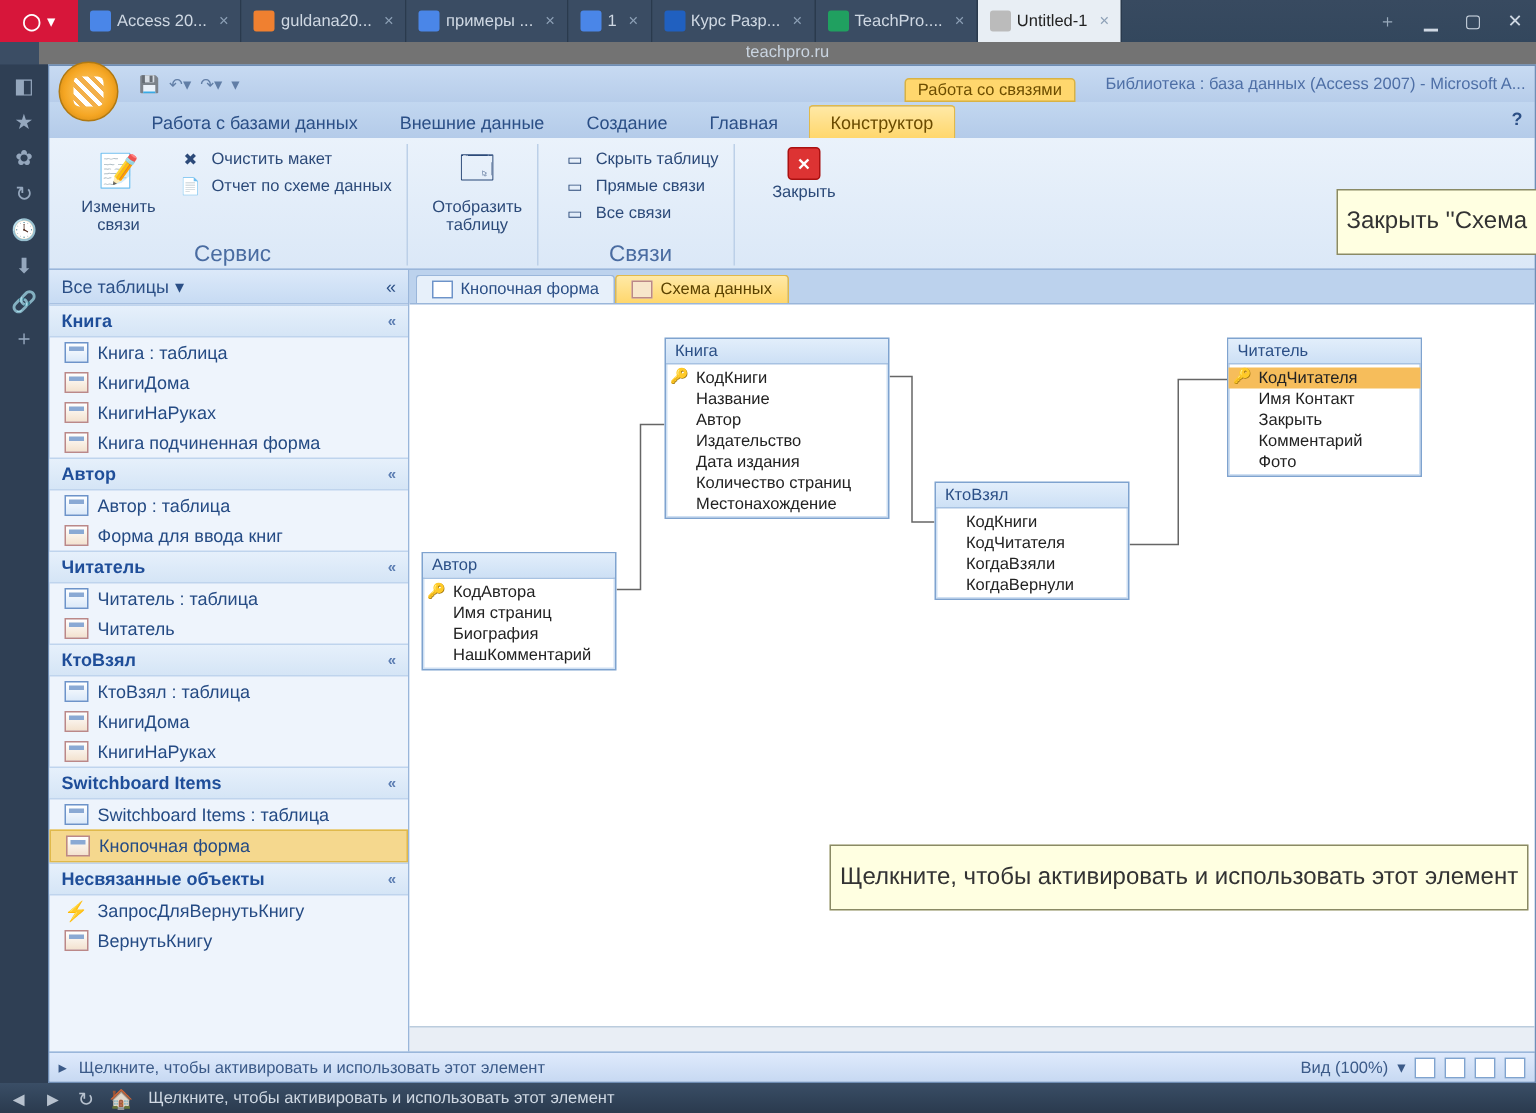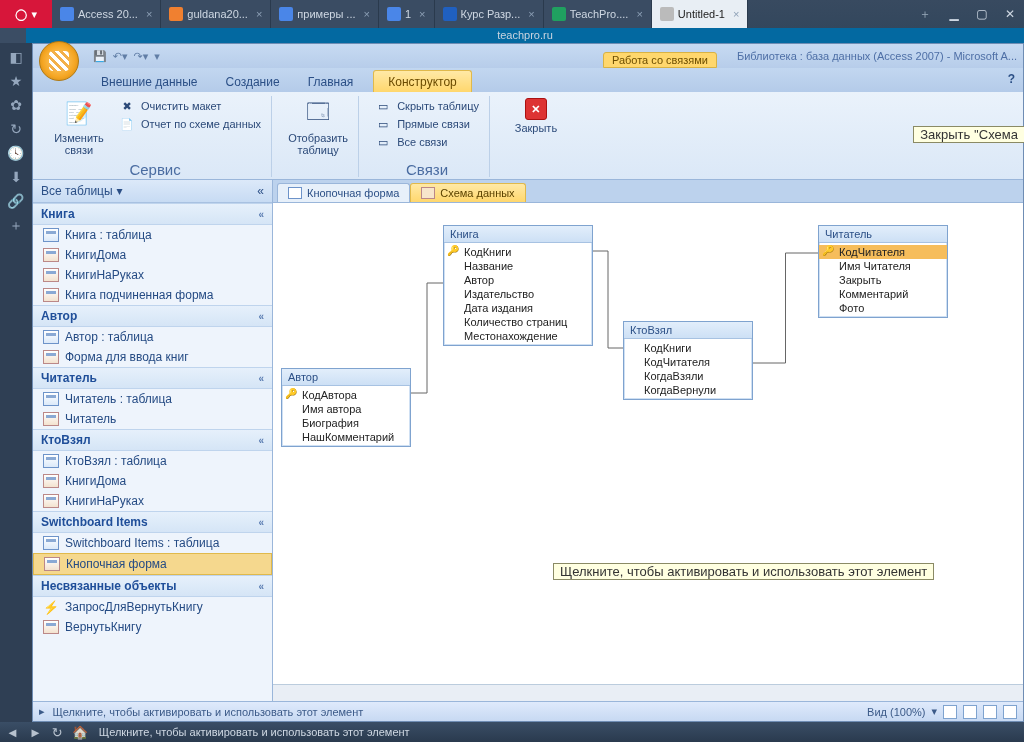--- a/index.html
+++ b/index.html
@@ -11,21 +11,21 @@
   .opera-btn::before{content:"◯";font-weight:bold;}
   .tabs { display:flex; flex:1;text-align:center; }
   .tab { display:flex; align-items:center; gap:4px; padding:0 8px; border-right:1px solid #2a3a4d; background:#3a4c63; color:#cfd8e3; max-width:120px; font-size:11px; overflow:hidden; white-space:nowrap; }
   .tab.active{ background:#e8eef4; color:#222; }
   .tab-close{ color:#8da0b6; margin-left:4px; }
   .tab-add { width:30px; display:flex; align-items:center; justify-content:center; color:#9ab; }
   .win-controls{ display:flex; }
   .win-btn{ width:28px; display:flex; align-items:center; justify-content:center; color:#cfd8e3; }
   .fav16{ width:14px; height:14px; display:inline-block; border-radius:2px; }
 
-  .url-strip{ height:15px; background:#0369a1; color:#c9d4e0; text-align:center; font-size:11px; line-height:15px;margin-left:26px; }
+  .url-strip{ height:15px; background:#737373; color:#c9d4e0; text-align:center; font-size:11px; line-height:15px;margin-left:26px; }
 
   .left-rail{ position:absolute; top:43px; left:0; width:32px; bottom:20px; background:#2f3f54; display:flex; flex-direction:column; align-items:center; padding-top:6px; gap:8px; color:#95a7bd; }
   .left-rail span{ font-size:14px; }
 
   
   .app-window{ position:absolute; left:32px; top:43px; right:0; bottom:20px; background:#bcd2ed; border:1px solid #6f8db4; display:flex; flex-direction:column; }
 
   .qat{ height:24px; background:linear-gradient(#c7daf2,#b7cdea); display:flex; align-items:center; padding:0 6px; gap:6px; font-size:11px; color:#3a5a88; }
   .office-orb{ width:40px; height:40px; border-radius:50%; background:radial-gradient(#ffd27a,#f5a623 60%,#c17a0b); border:1px solid #b07912; margin-top:10px; margin-right:8px; position:relative; z-index:5; display:flex; align-items:center; justify-content:center; }
   .office-orb::after{content:""; width:20px;height:20px;border-radius:4px;background:repeating-linear-gradient(45deg,#fff,#fff 3px,#f3b04a 3px,#f3b04a 6px);}
@@ -76,21 +76,21 @@
 
   
   .twin{ position:absolute; border:1px solid #7fa3cf; background:#fff; box-shadow:0 0 0 1px #cfe0f3 inset; font-size:11px;}
   .twin-title{ background:linear-gradient(#e2eefb,#cde0f5); padding:2px 6px; color:#2b4f86; border-bottom:1px solid #a7c2e2;}
   .twin-body{ padding:2px 0;}
   .fld{ padding:1px 8px 1px 20px; position:relative; white-space:nowrap;}
   .fld.key::before{ content:"🔑"; position:absolute; left:3px; top:0; font-size:10px;}
   .fld.sel{ background:#f6bd5b;}
   .hscroll{ height:17px; background:#e9eef5; border-top:1px solid #bcd; }
 
-  .tooltip{ position:absolute; background:#ffffe1; border:1px solid #8a8a65; padding:0 6px; font-size:13px; color:#333; }
+  .tooltip{ position:absolute; background:#ffffe1; border:1px solid #8a8a65; padding:12px 6px; font-size:16px; color:#333; }
 
   .status-bar{ height:20px; background:linear-gradient(#dfeafc,#c7d9f2); border-top:1px solid #9ab6da; display:flex; align-items:center; font-size:11px; color:#3b5a88; padding:0 6px; gap:8px;}
   .status-bar .right{ margin-left:auto; display:flex; align-items:center; gap:6px;}
   .sb-ico{ width:14px;height:14px;border:1px solid #7fa3cf;background:#fff;}
 
   
   .taskbar{ position:absolute; left:0; right:0; bottom:0; height:20px; background:linear-gradient(#3a4e66,#2a3a4e); display:flex; align-items:center; padding:0 6px; gap:10px; color:#cfd8e3; font-size:11px;}
   .taskbar .tb-ico{ font-size:13px; opacity:.85;}
 
   svg{overflow:visible;}
@@ -166,20 +166,21 @@
     <span class="qat-ico">💾</span>
     <span class="qat-ico">↶▾</span>
     <span class="qat-ico">↷▾</span>
     <span class="qat-ico">▾</span>
     <span class="context-tab-hdr">Работа со связями</span>
     <span class="app-title">Библиотека : база данных (Access 2007)  -  Microsoft A...</span>
   </div>
 
   <div class="ribbon-tabs">
     <div id="rtabs" style="display: contents;"></div>
+      <span class="ribbon-tab">Работа с базами данных</span>
       <span class="ribbon-tab">Внешние данные</span>
       <span class="ribbon-tab">Создание</span>
       <span class="ribbon-tab">Главная</span>
 
   <div class="ribbon-tab context">Конструктор</div>
       <div class="ribbon-help">?</div>
     </div>
 
   <div class="ribbon-body">
     <div class="rgroup">
@@ -348,21 +349,21 @@
         <svg id="rel-svg" width="100%" height="100%" style="position:absolute;inset:0;">
             <polyline points="138,190 154,190 154,80 170,80" fill="none" stroke="#666" stroke-width="1"></polyline>
             <polyline points="320,48 335,48 335,145 350,145" fill="none" stroke="#666" stroke-width="1"></polyline>
             <polyline points="480,160 512.5,160 512.5,50 545,50" fill="none" stroke="#666" stroke-width="1"></polyline>
           </svg>
         <div id="twins">
             <div class="twin" style="left: 8px; top: 165px; width: 130px;">
               <div class="twin-title">Автор</div>
               <div class="twin-body">
                 <div class="fld key">КодАвтора</div>
-                <div class="fld">Имя автора</div>
+                <div class="fld">Имя страниц</div>
                 <div class="fld">Биография</div>
                 <div class="fld">НашКомментарий</div>
               </div>
             </div>
             <div class="twin" style="left: 170px; top: 22px; width: 150px;">
               <div class="twin-title">Книга</div>
               <div class="twin-body">
                 <div class="fld key">КодКниги</div>
                 <div class="fld">Название</div>
                 <div class="fld">Автор</div>
@@ -378,21 +379,21 @@
                 <div class="fld">КодКниги</div>
                 <div class="fld">КодЧитателя</div>
                 <div class="fld">КогдаВзяли</div>
                 <div class="fld">КогдаВернули</div>
               </div>
             </div>
             <div class="twin" style="left: 545px; top: 22px; width: 130px;">
               <div class="twin-title">Читатель</div>
               <div class="twin-body">
                 <div class="fld key sel">КодЧитателя</div>
-                <div class="fld">Имя Читателя</div>
+                <div class="fld">Имя Контакт</div>
                 <div class="fld">Закрыть</div>
                 <div class="fld">Комментарий</div>
                 <div class="fld">Фото</div>
               </div>
             </div>
           </div>
         <div class="tooltip" style="left:280px; top:360px;">Щелкните, чтобы активировать и использовать этот элемент</div>
       </div>
       <div class="hscroll"></div>
     </div>

